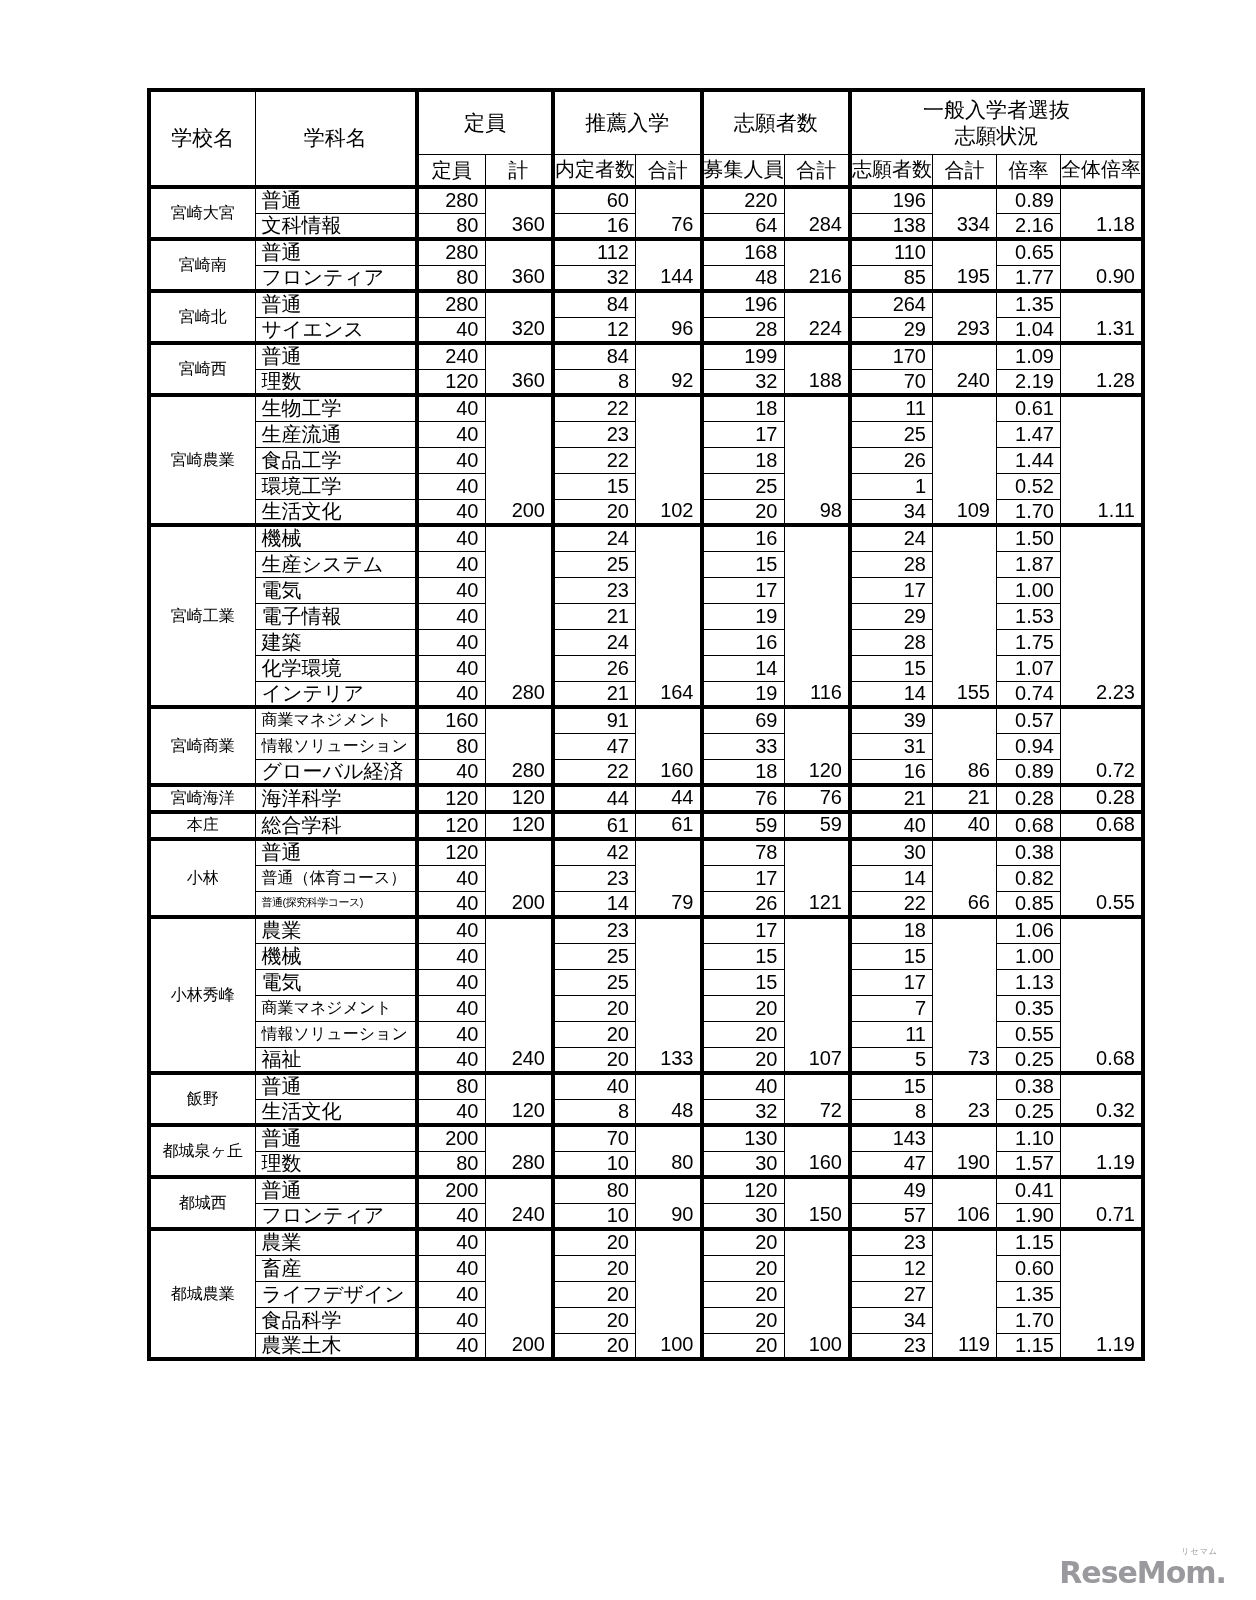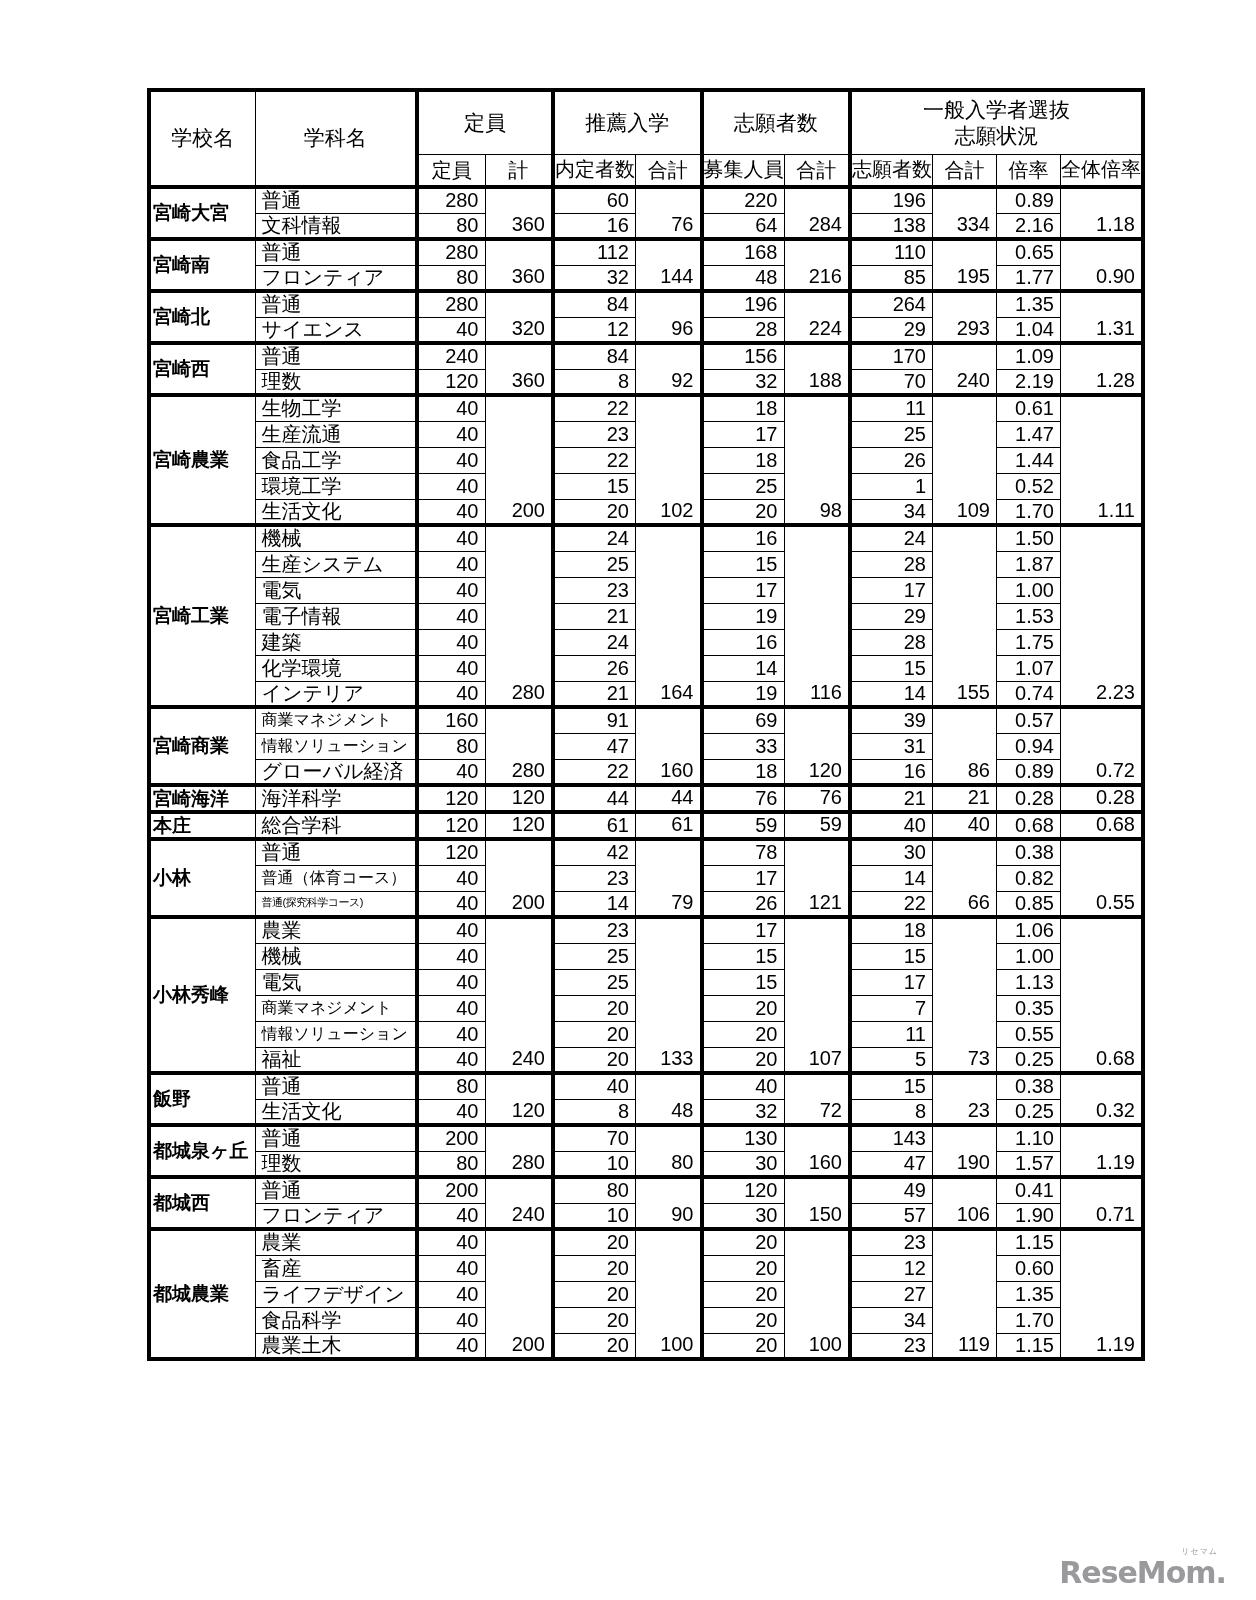--- a/index.html
+++ b/index.html
@@ -20,21 +20,21 @@
     padding:0;font-weight:normal;line-height:1.05;
     overflow:hidden;white-space:nowrap;
   }
   thead tr.groups th{height:62px;font-size:21px;text-align:center;vertical-align:middle;}
   thead tr.subs th{height:30px;font-size:20px;text-align:center;vertical-align:middle;border-bottom:4px solid #000;}
   thead th.small{font-size:15px;font-family:Liberation Mono, monospace;}
   thead th.twoline{white-space:pre-line;line-height:1.25;}
 
   tbody tr{height:26px;}
   tbody td{font-size:20px;}
-  td.school{text-align:left;vertical-align:middle;font-size:19px;padding:0 2px;font-weight:bold;}
+  td.school{text-align:center;vertical-align:middle;font-size:16px;padding:0 2px;}
   td.dept{text-align:left;padding:0 4px 0 6px;font-size:20px;}
   td.dept.s{font-size:16px;margin-left:28px;}
   td.dept.xs{font-size:11px;letter-spacing:-0.5px;}
   td.num{text-align:right;padding-right:6px;}
   td.total{vertical-align:bottom;padding-bottom:2px;}
   .bl-thick{border-left-width:4px !important;}
   .bt-thick{border-top-width:4px !important;}
 
   .logo{
     position:absolute;right:30px;bottom:10px;
@@ -157,21 +157,21 @@
           <td class="num bl-thick">29</td>
           <td class="num">1.04</td>
         </tr>
         <tr>
           <td class="school bt-thick" rowspan="2">宮崎西</td>
           <td class="dept bt-thick">普通</td>
           <td class="num bl-thick bt-thick">240</td>
           <td class="num total bt-thick" rowspan="2">360</td>
           <td class="num bl-thick bt-thick">84</td>
           <td class="num total bt-thick" rowspan="2">92</td>
-          <td class="num bl-thick bt-thick">156</td>
+          <td class="num bl-thick bt-thick">199</td>
           <td class="num total bt-thick" rowspan="2">188</td>
           <td class="num bl-thick bt-thick">170</td>
           <td class="num total bt-thick" rowspan="2">240</td>
           <td class="num bt-thick">1.09</td>
           <td class="num total bt-thick" rowspan="2">1.28</td>
         </tr>
         <tr>
           <td class="dept">理数</td>
           <td class="num bl-thick">120</td>
           <td class="num bl-thick">8</td>

